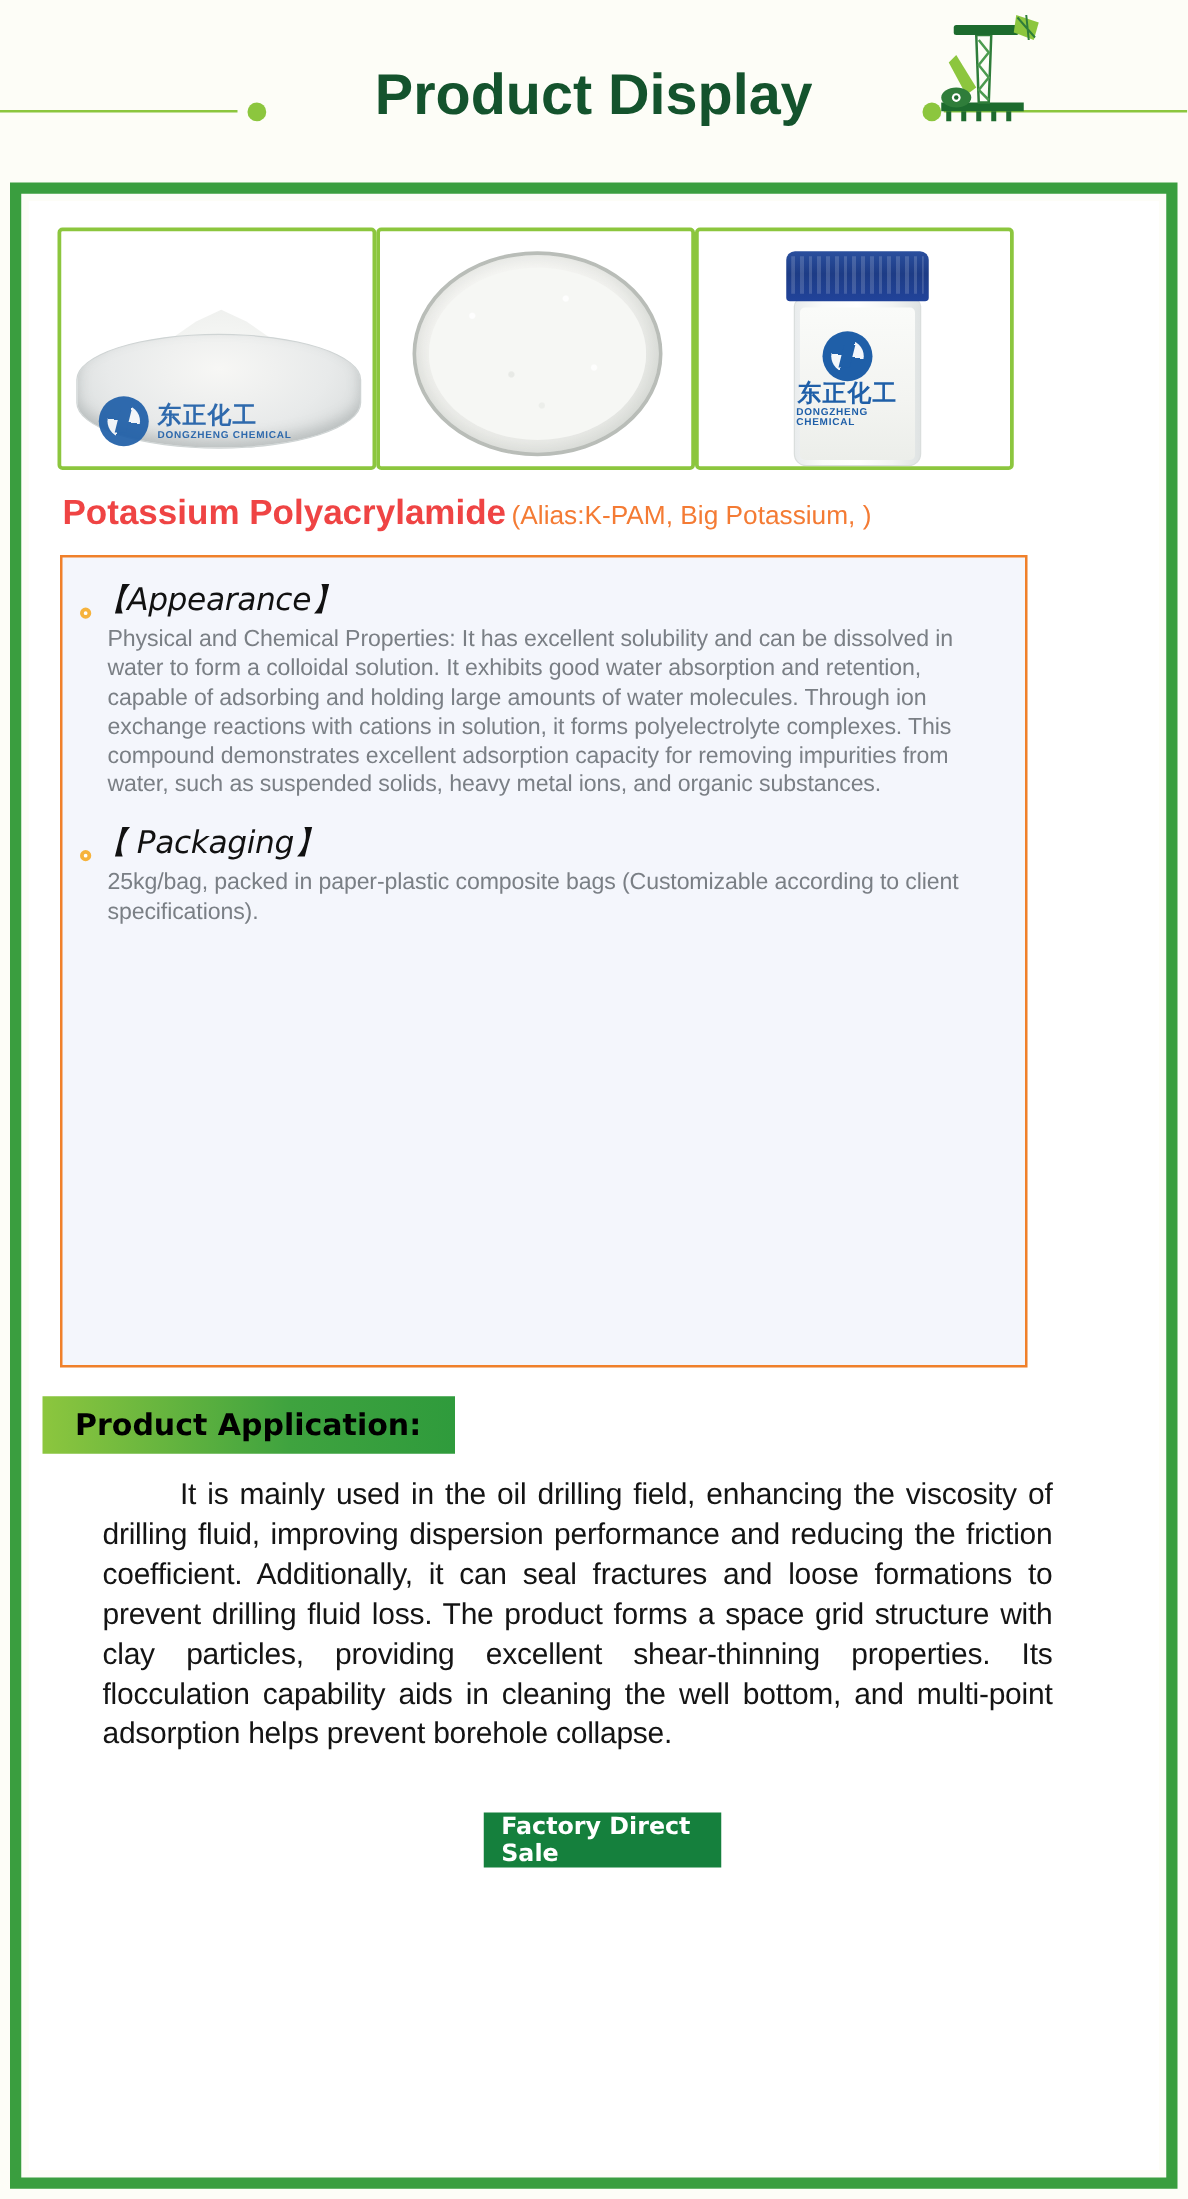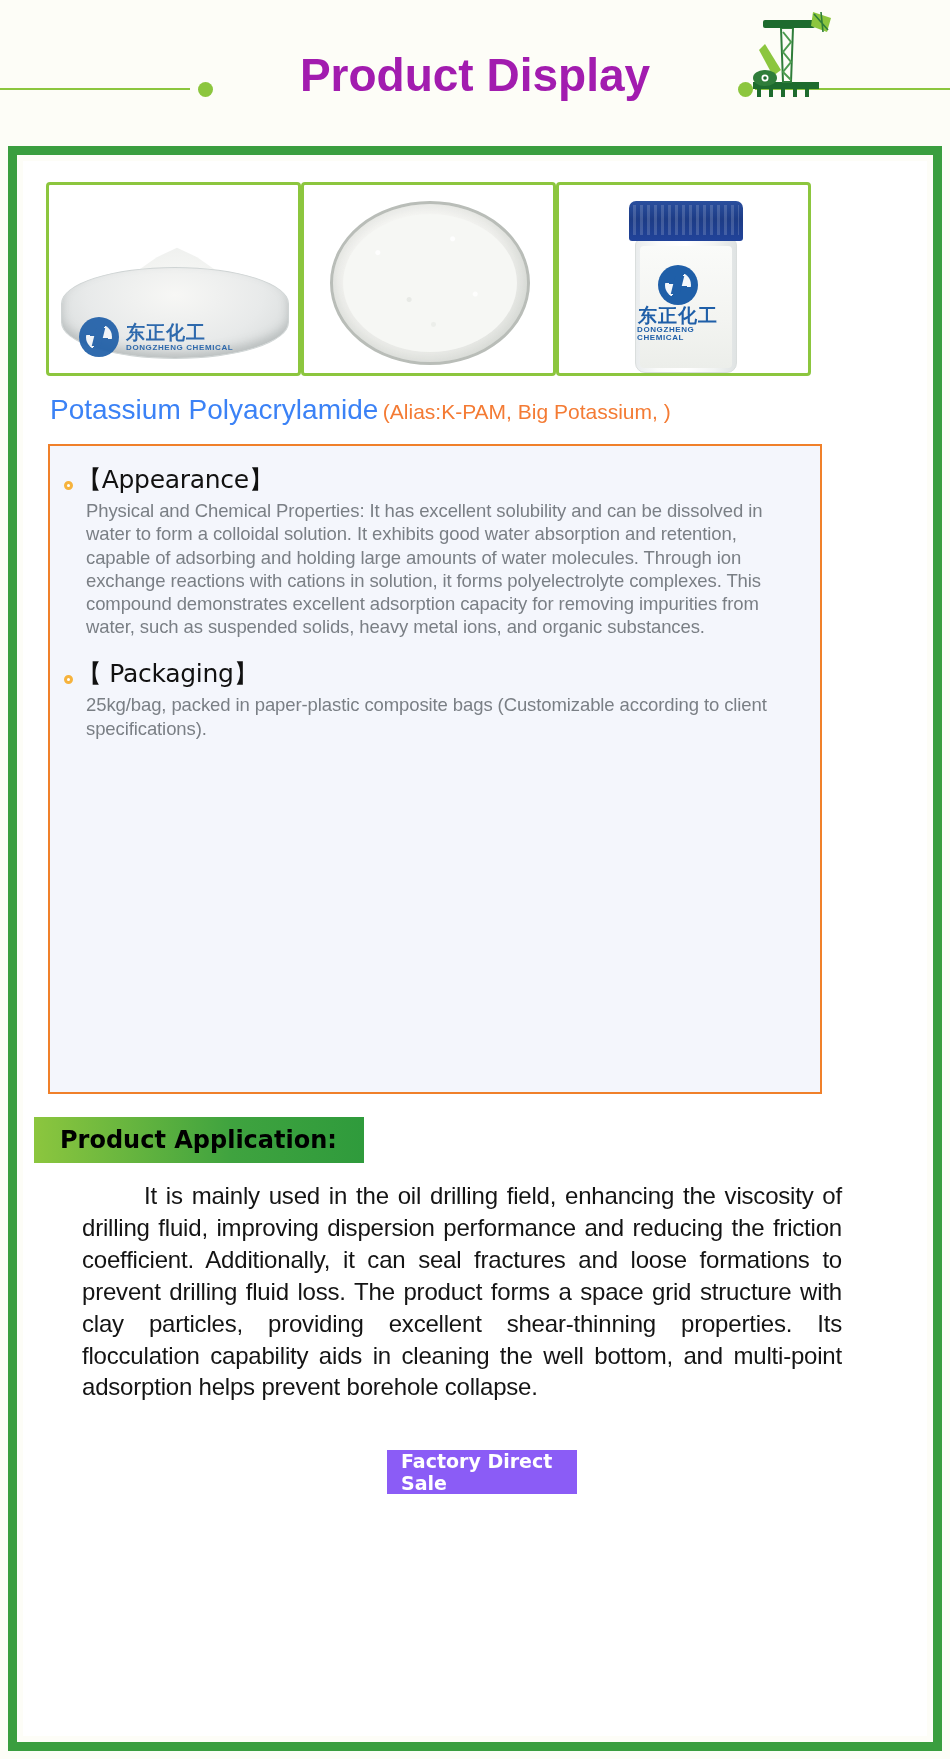--- a/index.html
+++ b/index.html
@@ -40,21 +40,21 @@
   }
   .hdr-dot.left  { left: 198px; }
   .hdr-dot.right { left: 738px; }
   .hdr-title {
     position: absolute;
     top: 48px;
     left: 0; width: 950px;
     text-align: center;
     font-size: 46px;
     font-weight: bold;
-    color: #a21caf;
+    color: #14532d;
     letter-spacing: 0px;
     font-family: "Liberation Sans", sans-serif;
   }
   .rig {
     position: absolute;
     top: 8px;
     left: 735px;
     width: 105px;
     height: 95px;
   }
@@ -213,39 +213,40 @@
   .brand-stack { display: flex; flex-direction: column; gap: 2px; }
 
   
   .prodline {
     position: absolute;
     top: 232px; left: 26px;
     width: 860px;
     white-space: nowrap;
   }
   .prodname {
-    font-size: 28px; font-weight: normal; color: #3b82f6;
+    font-size: 28px; font-weight: bold; color: #ef4444;
   }
   .prodalias {
     font-size: 21px; color: #f47b34; font-weight: normal;
   }
 
   
   .specbox {
     position: absolute;
     top: 282px; left: 24px;
     width: 774px;
     height: 650px;
     border: 2px solid #f0802a;
     background: #f4f6fc;
     padding: 14px 18px 10px 14px;
   }
   .spec-h {
-    display: flex; align-items: center; gap: 4px;
+    display: flex; align-items: flex-end; gap: 4px;
     margin-top: 4px;
+    font-style: italic;
   }
   .bullet {
     width: 9px; height: 9px;
     border-radius: 50%;
     border: 3px solid #f6b33d;
     background: #ffffff;
     margin-top: 12px;
     flex: none;
   }
   .spec-h-text {
@@ -300,21 +301,21 @@
     top: 1288px; left: 0; width: 916px;
     display: flex; justify-content: center;
   }
   .badge {
     height: 44px;
     display: flex; align-items: center; justify-content: center;
     font-size: 19px; font-weight: bold; color: #ffffff;
     padding: 0 14px;
     font-family: "DejaVu Sans", sans-serif;
   }
-  .badge.red   { background: #8b5cf6; width: 190px; }
+  .badge.red   { background: #15803d; width: 190px; }
   .badge.green { background: #35a049; width: 190px; }
 </style>
 </head>
 <body>
 
 <div class="page">
 
   <div class="header">
     <div class="hdr-line left"></div>
     <div class="hdr-dot  left"></div>

